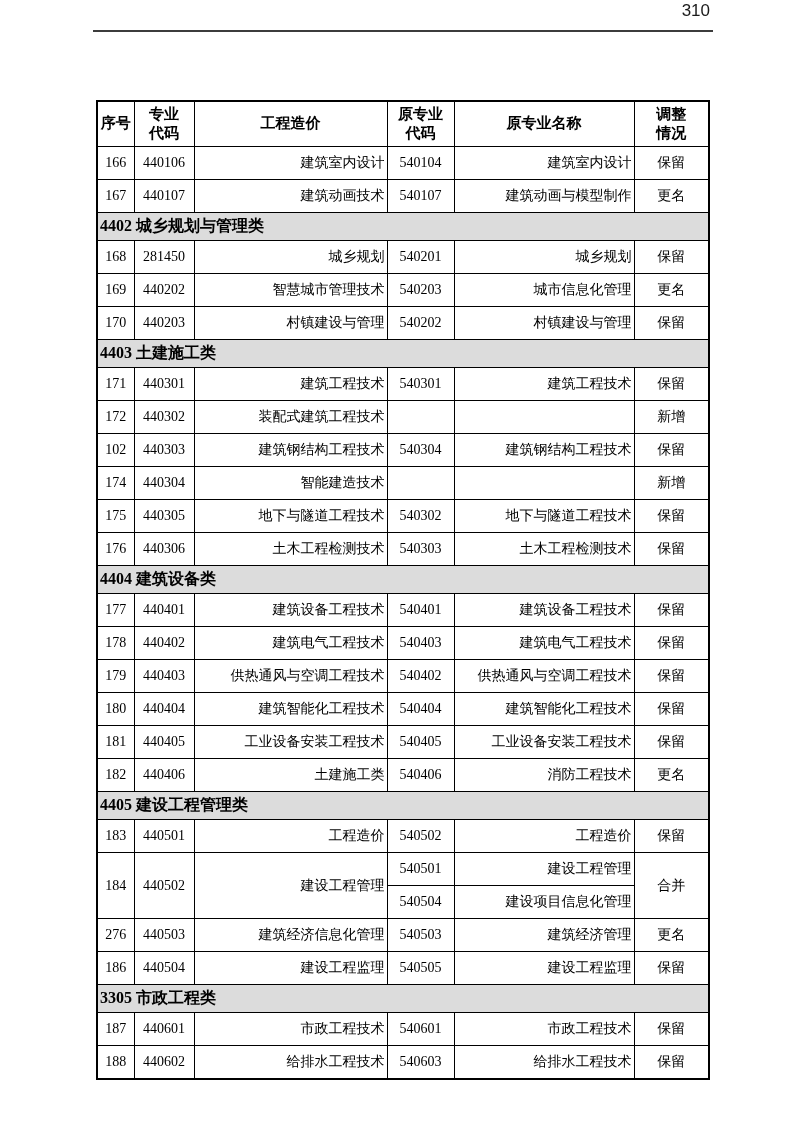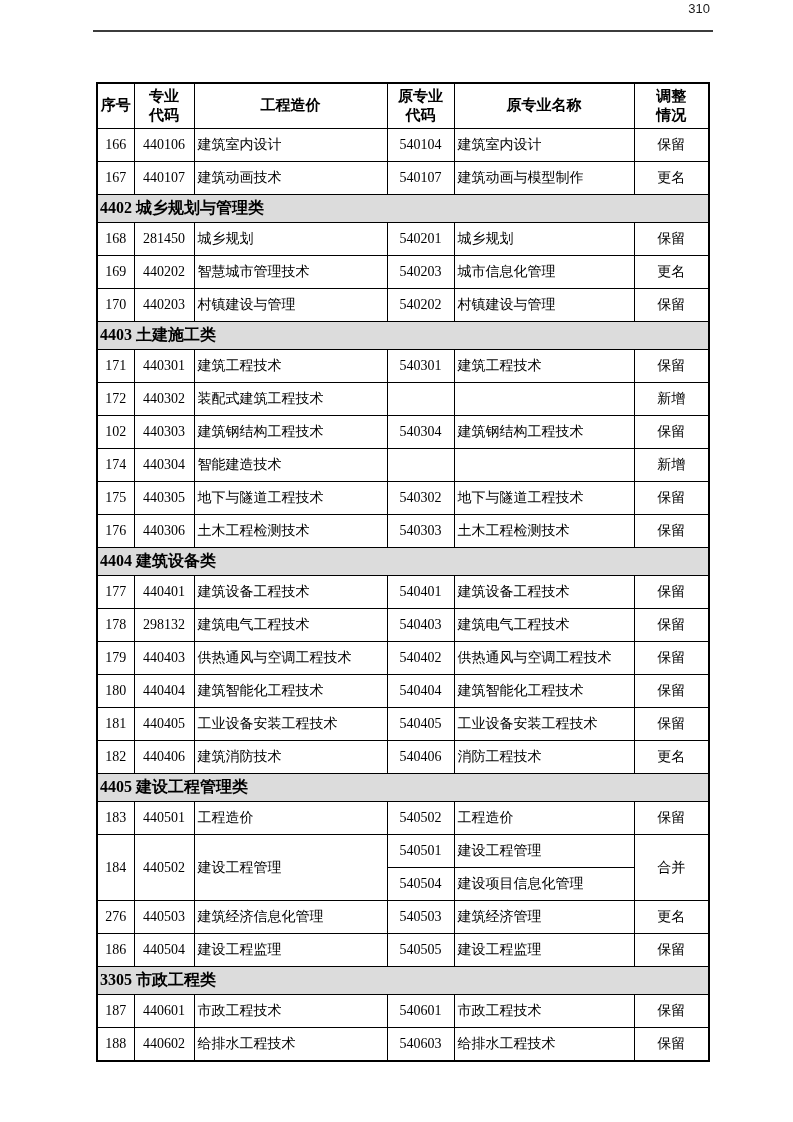--- a/index.html
+++ b/index.html
@@ -14,34 +14,34 @@
     background: #ffffff;
     font-family: "Liberation Serif", "DejaVu Serif", serif;
     color: #000000;
     overflow: hidden;
   }
   .page-number {
     position: absolute;
     top: 1px;
     right: 83px;
     font-family: "Liberation Sans", "DejaVu Sans", sans-serif;
-    font-size: 13px;
+    font-size: 17px;
     color: #1a1a1a;
   }
   .header-rule {
     position: absolute;
     top: 30px;
     left: 93px;
     width: 620px;
     height: 2px;
     background: var(--rule-color, #3c3c3c);
   }
   table.majors-table {
     position: absolute;
-    top: 82px;
+    top: 100px;
     left: 96px;
     width: 612px;
     border-collapse: collapse;
     table-layout: fixed;
   }
   table.majors-table {
     border: 2px solid var(--border-color, #000);
   }
   .majors-table th, .majors-table td {
     border: 1px solid var(--border-color, #000);
@@ -60,21 +60,21 @@
     height: 32px;
     padding: 0 2px;
     font-size: 14px;
     text-align: center;
     vertical-align: middle;
     overflow: hidden;
     white-space: nowrap;
   }
   .majors-table td.cell-name,
   .majors-table td.cell-old-name {
-    text-align: left;
+    text-align: right;
     padding-left: 3px;
   }
   .majors-table tr.section-row td {
     background: var(--section-bg, #dcdcdc);
     height: 27px;
     font-weight: bold;
     font-size: 16px;
     text-align: left;
     padding-left: 2px;
   }
@@ -208,21 +208,21 @@
         <tr class="data-row">
           <td class="cell-index">177</td>
           <td class="cell-code">440401</td>
           <td class="cell-name">建筑设备工程技术</td>
           <td class="cell-old-code">540401</td>
           <td class="cell-old-name">建筑设备工程技术</td>
           <td class="cell-status">保留</td>
         </tr>
         <tr class="data-row">
           <td class="cell-index">178</td>
-          <td class="cell-code">298132</td>
+          <td class="cell-code">440402</td>
           <td class="cell-name">建筑电气工程技术</td>
           <td class="cell-old-code">540403</td>
           <td class="cell-old-name">建筑电气工程技术</td>
           <td class="cell-status">保留</td>
         </tr>
         <tr class="data-row">
           <td class="cell-index">179</td>
           <td class="cell-code">440403</td>
           <td class="cell-name">供热通风与空调工程技术</td>
           <td class="cell-old-code">540402</td>
@@ -241,21 +241,21 @@
           <td class="cell-index">181</td>
           <td class="cell-code">440405</td>
           <td class="cell-name">工业设备安装工程技术</td>
           <td class="cell-old-code">540405</td>
           <td class="cell-old-name">工业设备安装工程技术</td>
           <td class="cell-status">保留</td>
         </tr>
         <tr class="data-row">
           <td class="cell-index">182</td>
           <td class="cell-code">440406</td>
-          <td class="cell-name">建筑消防技术</td>
+          <td class="cell-name">土建施工类</td>
           <td class="cell-old-code">540406</td>
           <td class="cell-old-name">消防工程技术</td>
           <td class="cell-status">更名</td>
         </tr>
         <tr class="section-row">
           <td class="section-label" colspan="6">4405 建设工程管理类</td>
         </tr>
         <tr class="data-row">
           <td class="cell-index">183</td>
           <td class="cell-code">440501</td>

